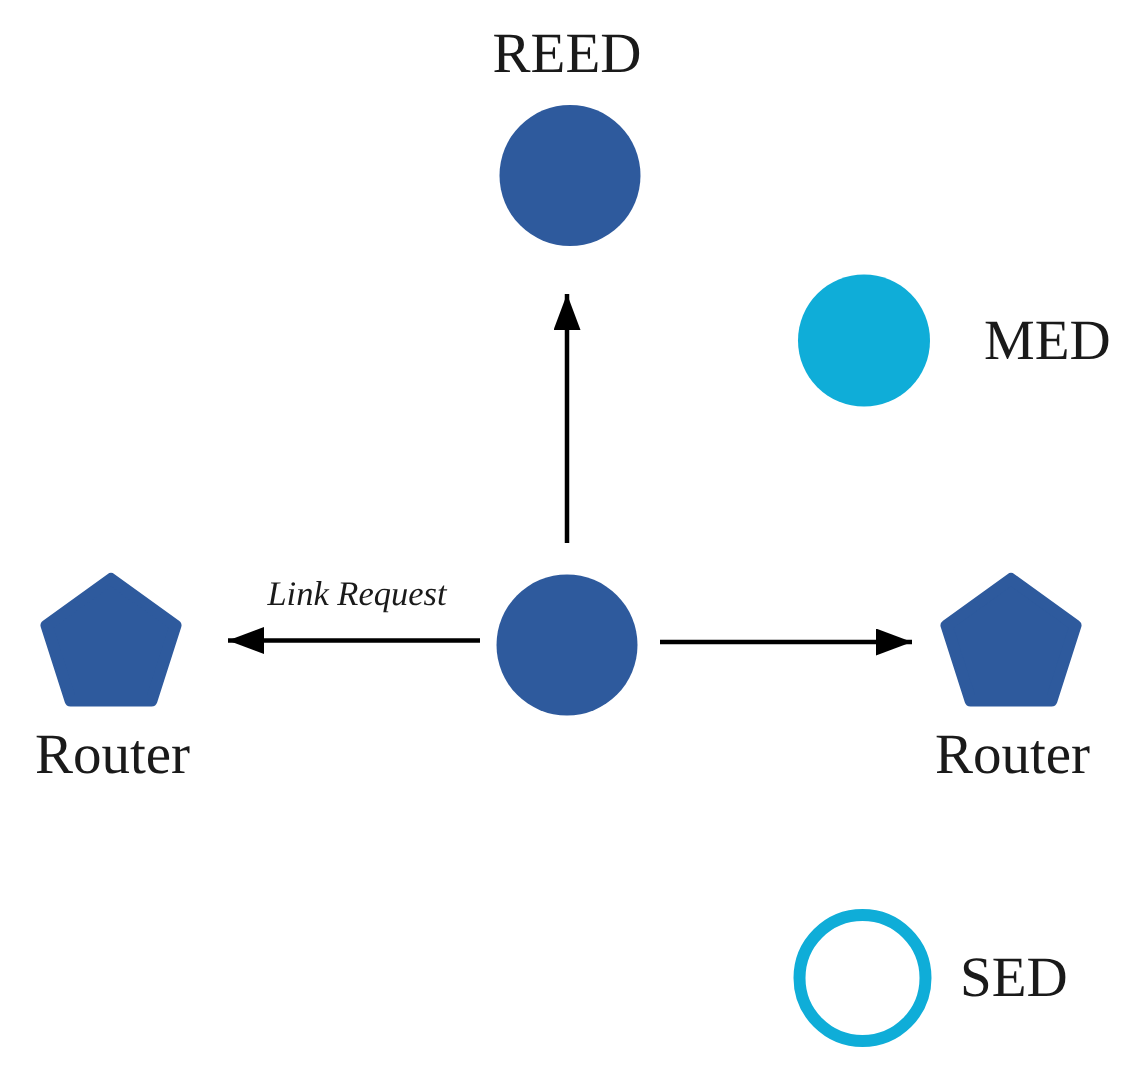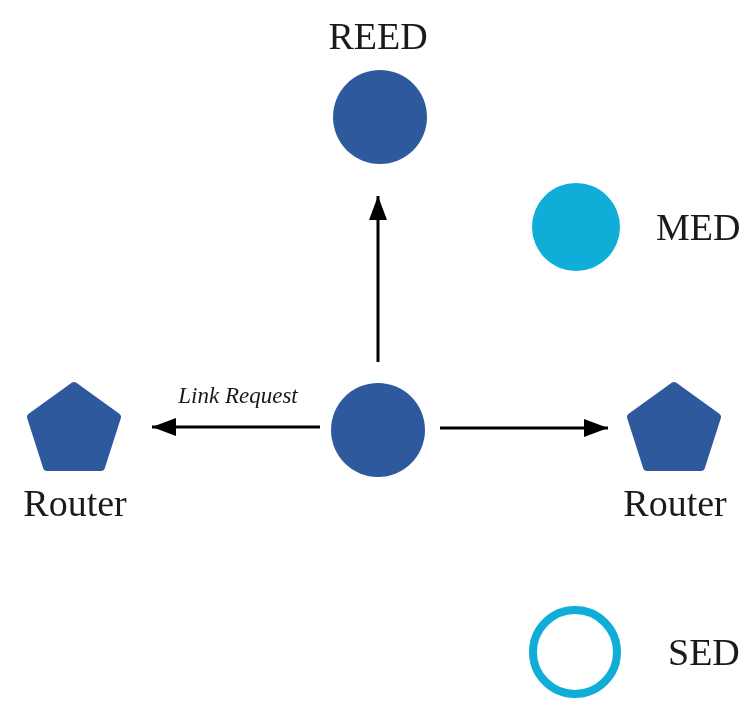--- a/index.html
+++ b/index.html
@@ -95,15 +95,15 @@
     <polygon class="pentagon-shape" points="50,6 7,37 23,87 77,87 93,37"></polygon>
   </svg>
   <div class="node-label centered" style="left:75px; top:481px;">Router</div>
 
   <svg class="pentagon-svg" style="left:624px; top:380px;" width="100" height="95" viewBox="0 0 100 95" xmlns="http://www.w3.org/2000/svg">
     <polygon class="pentagon-shape" points="50,6 7,37 23,87 77,87 93,37"></polygon>
   </svg>
   <div class="node-label centered" style="left:675px; top:481px;">Router</div>
 
   <div class="circle outline-cyan" style="left:529px; top:606px; width:92px; height:92px;"></div>
-  <div class="node-label" style="left:640px; top:630px;margin-left:28px;">SED</div>
+  <div class="node-label" style="left:640px; top:630px;">SED</div>
 
 </div>
 
 </body></html>

